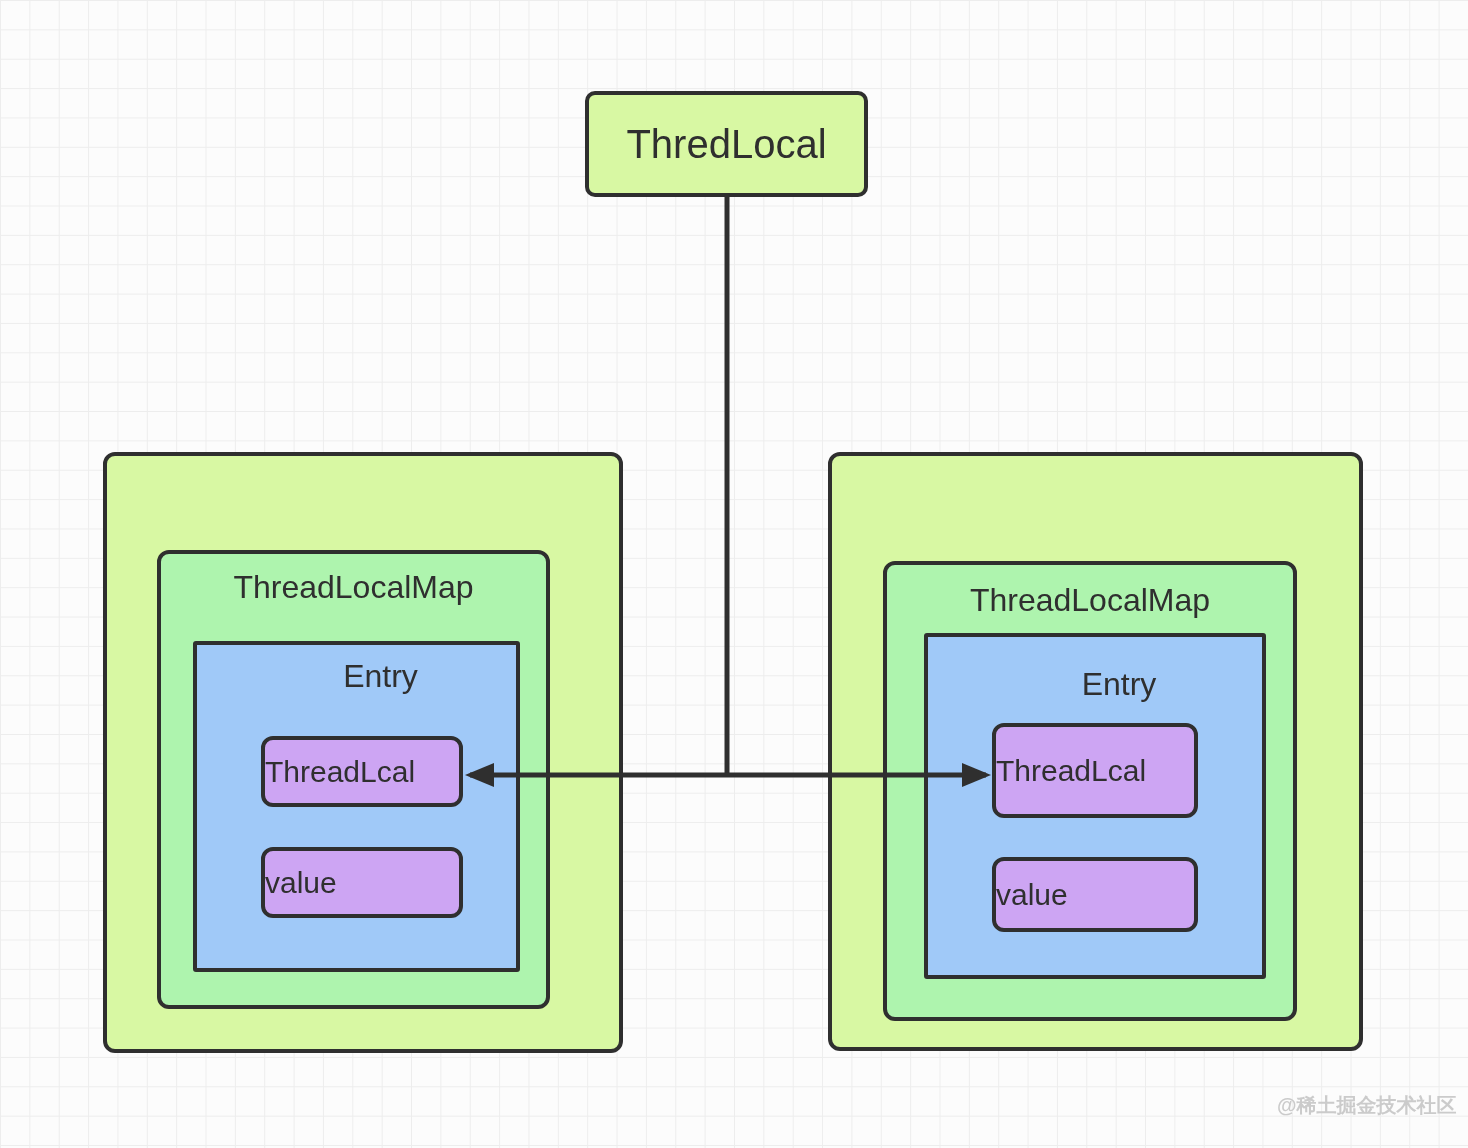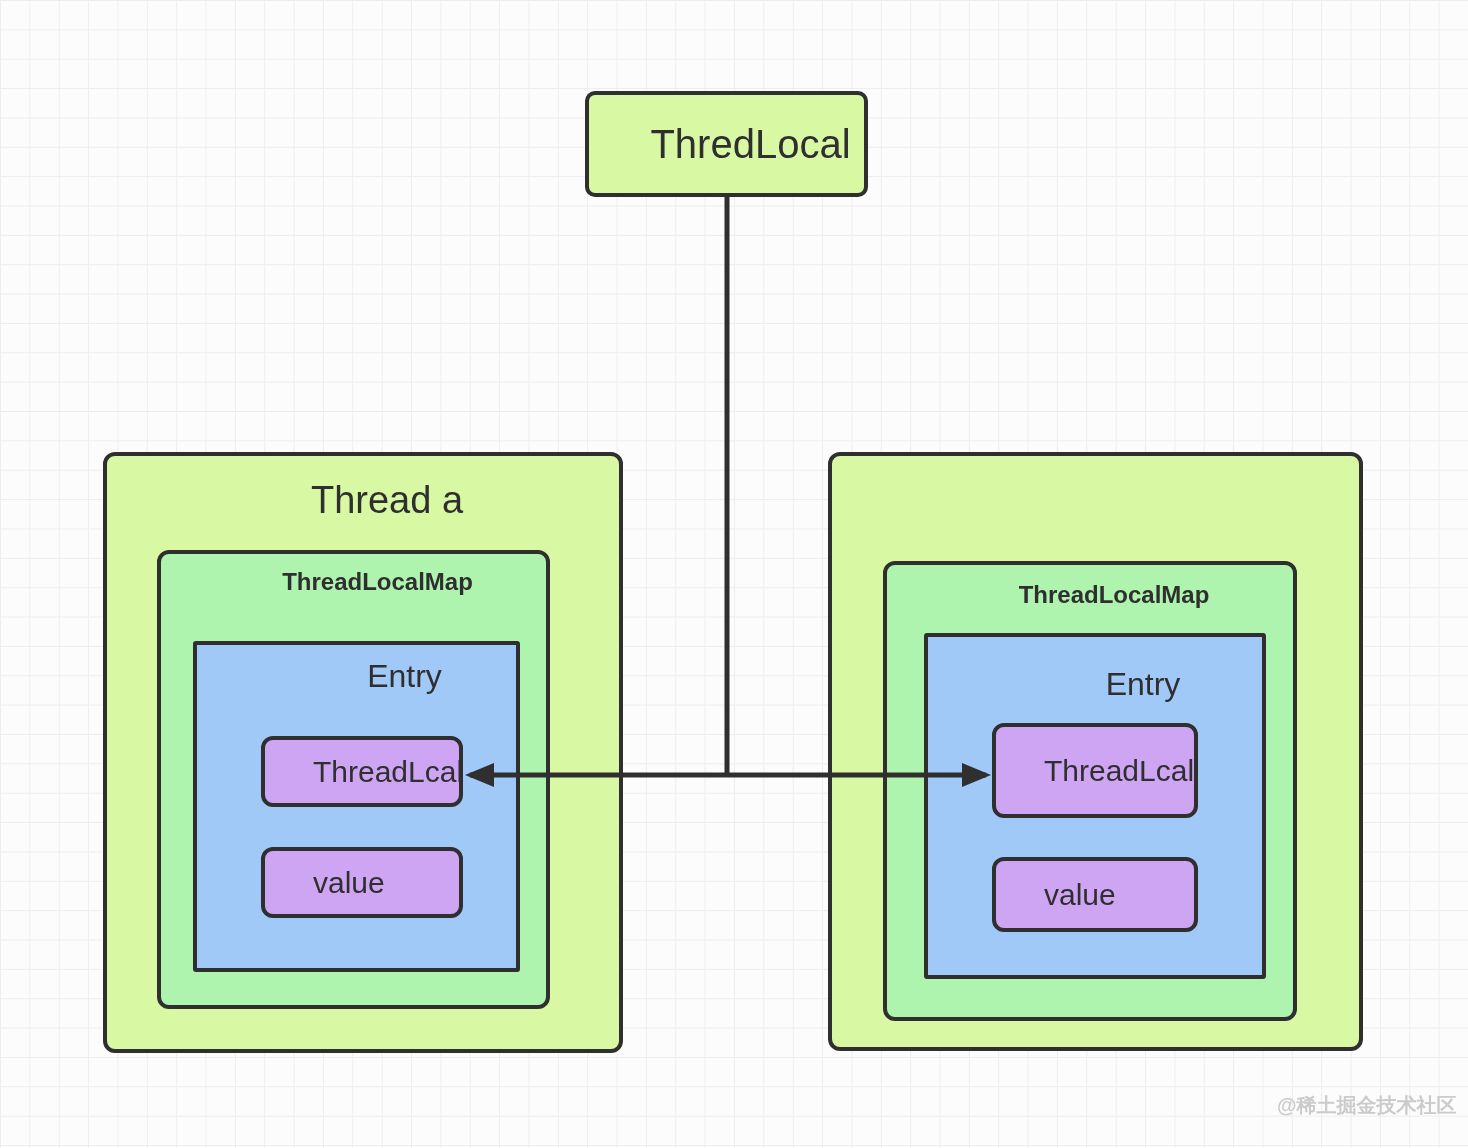--- a/index.html
+++ b/index.html
@@ -28,21 +28,20 @@
       linear-gradient(to right, var(--grid-line) 1px, transparent 1px),
       linear-gradient(to bottom, var(--grid-line) 1px, transparent 1px);
     background-size:29.36px 29.36px;
     color:var(--text);
   }
   .node{
     position:absolute;
     box-sizing:border-box;
     border:4px solid var(--stroke);
     z-index:1;
-    padding-left:48px;
   }
   .label{
     display:block;
     text-align:center;
     font-weight:500;
     line-height:1.2;
     color:var(--text);
     white-space:nowrap;
   }
   
@@ -57,21 +56,21 @@
   .thread{ border-radius:12px; background:var(--light-green); }
   #node-thread-a{ left:103px; top:452px; width:520px; height:601px; }
   #node-thread-b{ left:828px; top:452px; width:535px; height:599px; }
   .thread-title{ font-size:38px; }
   #node-thread-a > .thread-title{ margin-top:22px; }
   #node-thread-b > .thread-title{ margin-top:34px; }
   
   .map{ border-radius:12px; background:var(--mint-green); }
   #node-map-a{ left:50px; top:94px; width:393px; height:459px; }
   #node-map-b{ left:51px; top:105px; width:414px; height:460px; }
-  .map-title{ font-size:24px;font-weight:bold; }
+  .map-title{ font-size:32px; }
   #node-map-a > .map-title{ margin-top:14px; }
   #node-map-b > .map-title{ margin-top:16px; }
   
   .entry{ border-radius:3px; background:var(--blue); }
   #node-entry-a{ left:32px; top:87px; width:327px; height:331px; }
   #node-entry-b{ left:37px; top:68px; width:342px; height:346px; }
   .entry-title{ font-size:32px;margin-left:48px; }
   #node-entry-a > .entry-title{ margin-top:12px; }
   #node-entry-b > .entry-title{ margin-top:28px; }
   
@@ -108,21 +107,20 @@
 </head>
 <body>
 
 <div class="canvas">
 
   <div class="node" id="node-thredlocal">
     <span class="label">ThredLocal</span>
   </div>
 
   <div class="node thread" id="node-thread-a">
-    <div class="label thread-title">Thread a</div>
     <div class="node map" id="node-map-a">
       <div class="label map-title">ThreadLocalMap</div>
       <div class="node entry" id="node-entry-a">
         <div class="label entry-title">Entry</div>
         <div class="node kv" id="node-key-a">
           <span class="label">ThreadLcal</span>
         </div>
         <div class="node kv" id="node-value-a">
           <span class="label">value</span>
         </div>

